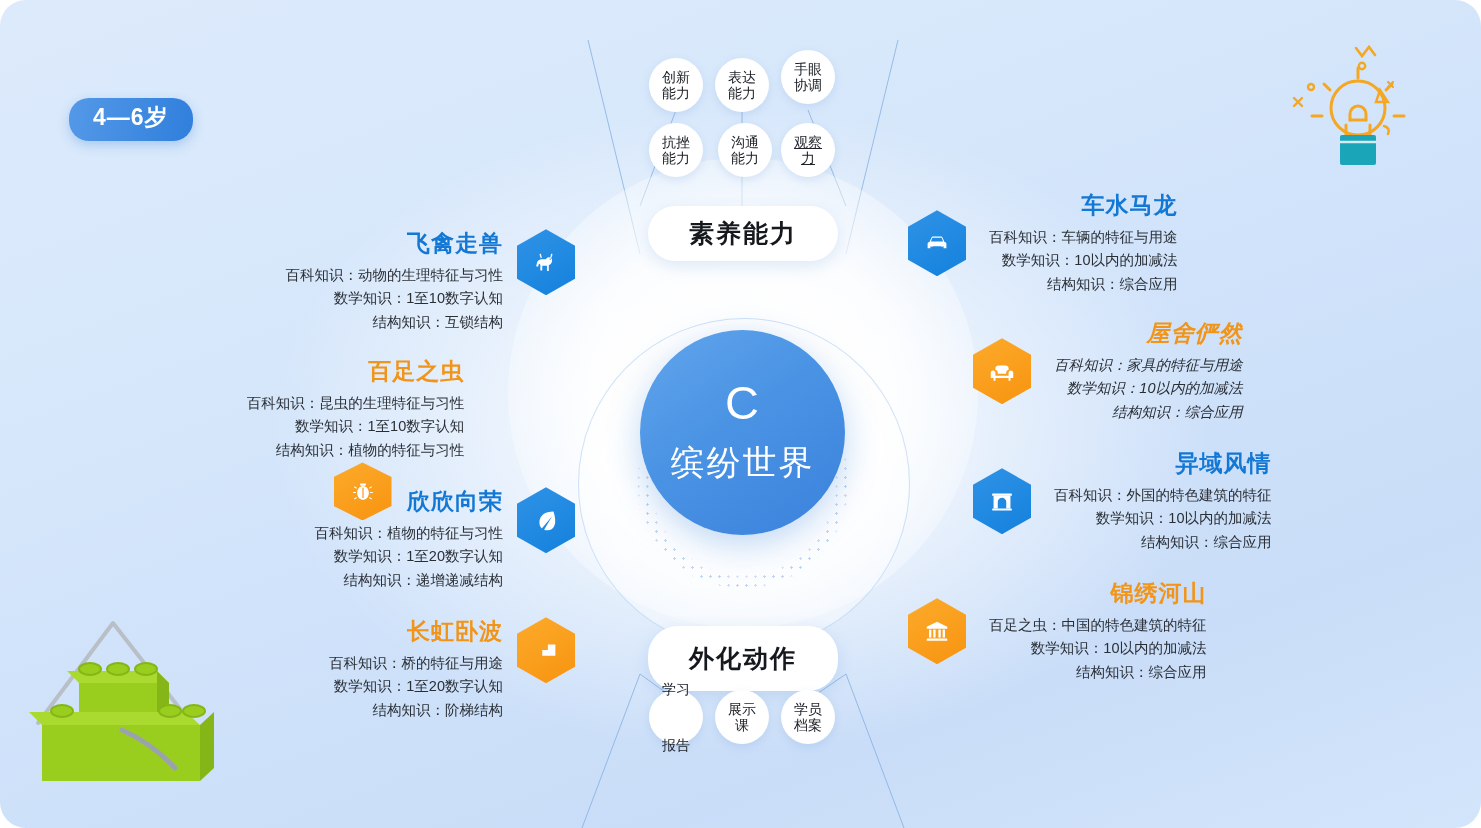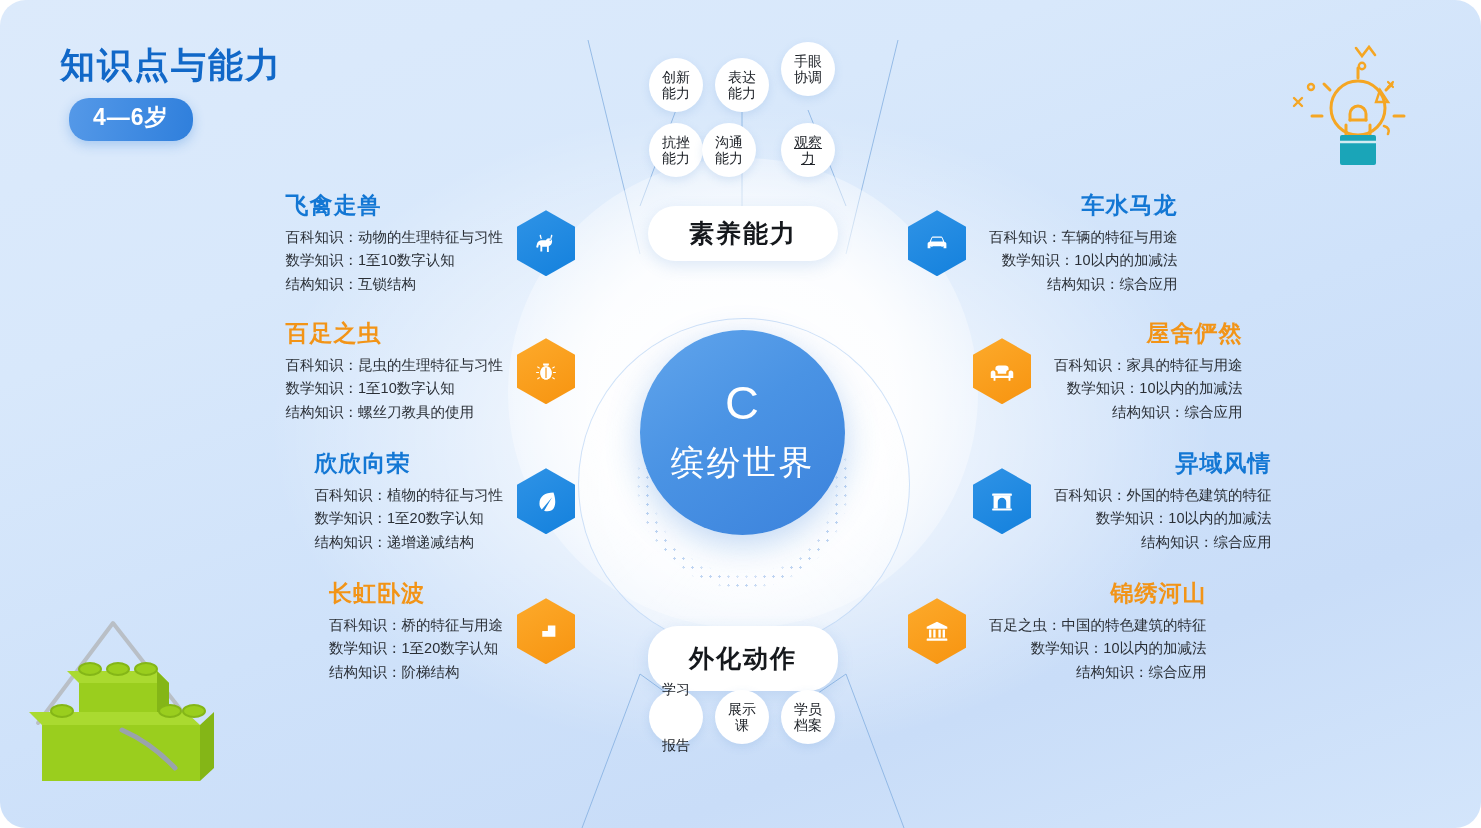--- a/index.html
+++ b/index.html
@@ -70,21 +70,21 @@
   .bubble{
     position:absolute;width:54px;height:54px;border-radius:50%;
     background:#fff;display:flex;flex-direction:column;
     align-items:center;justify-content:center;
     font-size:14px;color:#20242a;line-height:1.15;font-weight:500;
     box-shadow:0 3px 9px rgba(90,145,210,0.17);
   }
   
   .item{position:absolute;display:flex;align-items:center;}
   .item.left{flex-direction:row;}
-  .item.left .texts{margin-right:14px;}
+  .item.left .texts{text-align:right;margin-right:14px;margin-top:38px;}
   .item.right .texts{text-align:right;margin-left:23px;}
   .item .name{font-size:23px;font-weight:bold;letter-spacing:1px;margin-bottom:5px;}
   .item .line{font-size:14.5px;color:#2a2f36;line-height:1.62;white-space:nowrap;}
   .name.blue{color:#1377d4;}
   .name.orange{color:#f29417;}
   .hex{
     width:58px;height:66px;flex:0 0 58px;
     display:flex;align-items:center;justify-content:center;
     clip-path:polygon(50% 0%,100% 25%,100% 75%,50% 100%,0% 75%,0% 25%);
   }
@@ -114,47 +114,46 @@
       <path d="M808 700 L846 674"></path>
       <path d="M640 674 L582 828"></path>
       <path d="M846 674 L904 828"></path>
     </g>
   </svg>
 
   <div class="ring ring-outer"></div>
   <div class="ring ring-mid"></div>
   <div class="ring ring-dots"></div>
 
-  <div class="page-title">知识点与能力</div>
   <div class="age-badge">4—6岁</div>
 
   <div class="core">
     <div class="core-letter">C</div>
     <div class="core-title">缤纷世界</div>
   </div>
 
   <div class="pill" id="pill-top">素养能力</div>
 
   <div class="bubble" style="left:649px;top:58px;">
     <span>创新</span>
     <span>能力</span>
   </div>
   <div class="bubble" style="left:715px;top:58px;">
     <span>表达</span>
     <span>能力</span>
   </div>
-  <div class="bubble" style="left:781px;top:42px;align-items:center;">
+  <div class="bubble" style="left:781px;top:50px;align-items:center;">
     <span>手眼</span>
     <span>协调</span>
   </div>
   <div class="bubble" style="left:649px;top:123px;">
     <span>抗挫</span>
     <span>能力</span>
   </div>
-  <div class="bubble" style="left:702px;top:123px;">
+  <div class="bubble" style="left:718px;top:123px;">
     <span>沟通</span>
     <span>能力</span>
   </div>
   <div class="bubble" style="left:781px;top:123px;text-decoration:underline;">
     <span>观察</span>
     <span>力</span>
   </div>
 
   <div class="pill" id="pill-bottom">外化动作</div>
 
@@ -180,26 +179,26 @@
     </div>
     <div class="hex blue">
       <svg viewBox="0 0 64 64" aria-hidden="true">
         <path d="M18 16l3 8 2-1-2-9zM46 16l-3 8-2-1 2-9z"></path>
         <path d="M38 22c-3 0-5 2-6 4h-9c-5 0-9 3-10 7l-2 8 4 1 2-7 3 3v12h4V40h10v11h4V39l4-3c2-2 3-5 3-8 0-3-3-6-7-6z"></path>
         <circle cx="41" cy="26" r="1.3" fill="#1481dd"></circle>
       </svg>
     </div>
   </div>
 
-  <div class="item left" style="left:150px;top:318px;width:425px;justify-content:flex-end;">
+  <div class="item left" style="left:150px;top:318px;width:425px;justify-content:flex-end;flex-direction:column;">
     <div class="texts">
       <div class="name orange">百足之虫</div>
       <div class="line">百科知识：昆虫的生理特征与习性</div>
       <div class="line">数学知识：1至10数字认知</div>
-      <div class="line">结构知识：螺丝刀教具的使用</div>
+      <div class="line">结构知识：植物的特征与习性</div>
     </div>
     <div class="hex orange">
       <svg viewBox="0 0 64 64" aria-hidden="true">
         <path d="M26 16c-1 2 0 4 2 5h8c2-1 3-3 2-5z"></path>
         <path d="M32 22c-7 0-12 6-12 14s5 14 12 14 12-6 12-14-5-14-12-14zm-1 5h2v22h-2z" fill="#fff"></path>
         <path d="M32 22c-7 0-12 6-12 14s5 14 12 14 12-6 12-14-5-14-12-14z"></path>
         <rect x="30.8" y="25" width="2.4" height="22" fill="#f79410"></rect>
         <path d="M18 27l-5-3 1-2 5 3zM46 27l5-3-1-2-5 3zM17 36h-6v-2h6zM47 36h6v-2h-6zM18 45l-5 3 1 2 5-3zM46 45l5 3-1 2-5-3z"></path>
       </svg>
     </div>
@@ -242,21 +241,21 @@
       </svg>
     </div>
     <div class="texts">
       <div class="name blue">车水马龙</div>
       <div class="line">百科知识：车辆的特征与用途</div>
       <div class="line">数学知识：10以内的加减法</div>
       <div class="line">结构知识：综合应用</div>
     </div>
   </div>
 
-  <div class="item right" style="left:973px;top:318px;">
+  <div class="item right" style="left:973px;top:318px;font-style:italic;">
     <div class="hex orange">
       <svg viewBox="0 0 64 64" aria-hidden="true">
         <path d="M18 26c0-4 3-6 7-6h14c4 0 7 2 7 6v4c-3 0-5 2-5 5v3H23v-3c0-3-2-5-5-5z"></path>
         <path d="M13 31c3 0 5 2 5 5v6h28v-6c0-3 2-5 5-5s5 2 5 5v11H8V36c0-3 2-5 5-5z"></path>
         <rect x="14" y="47" width="4" height="6" rx="1"></rect>
         <rect x="46" y="47" width="4" height="6" rx="1"></rect>
       </svg>
     </div>
     <div class="texts">
       <div class="name orange">屋舍俨然</div>

